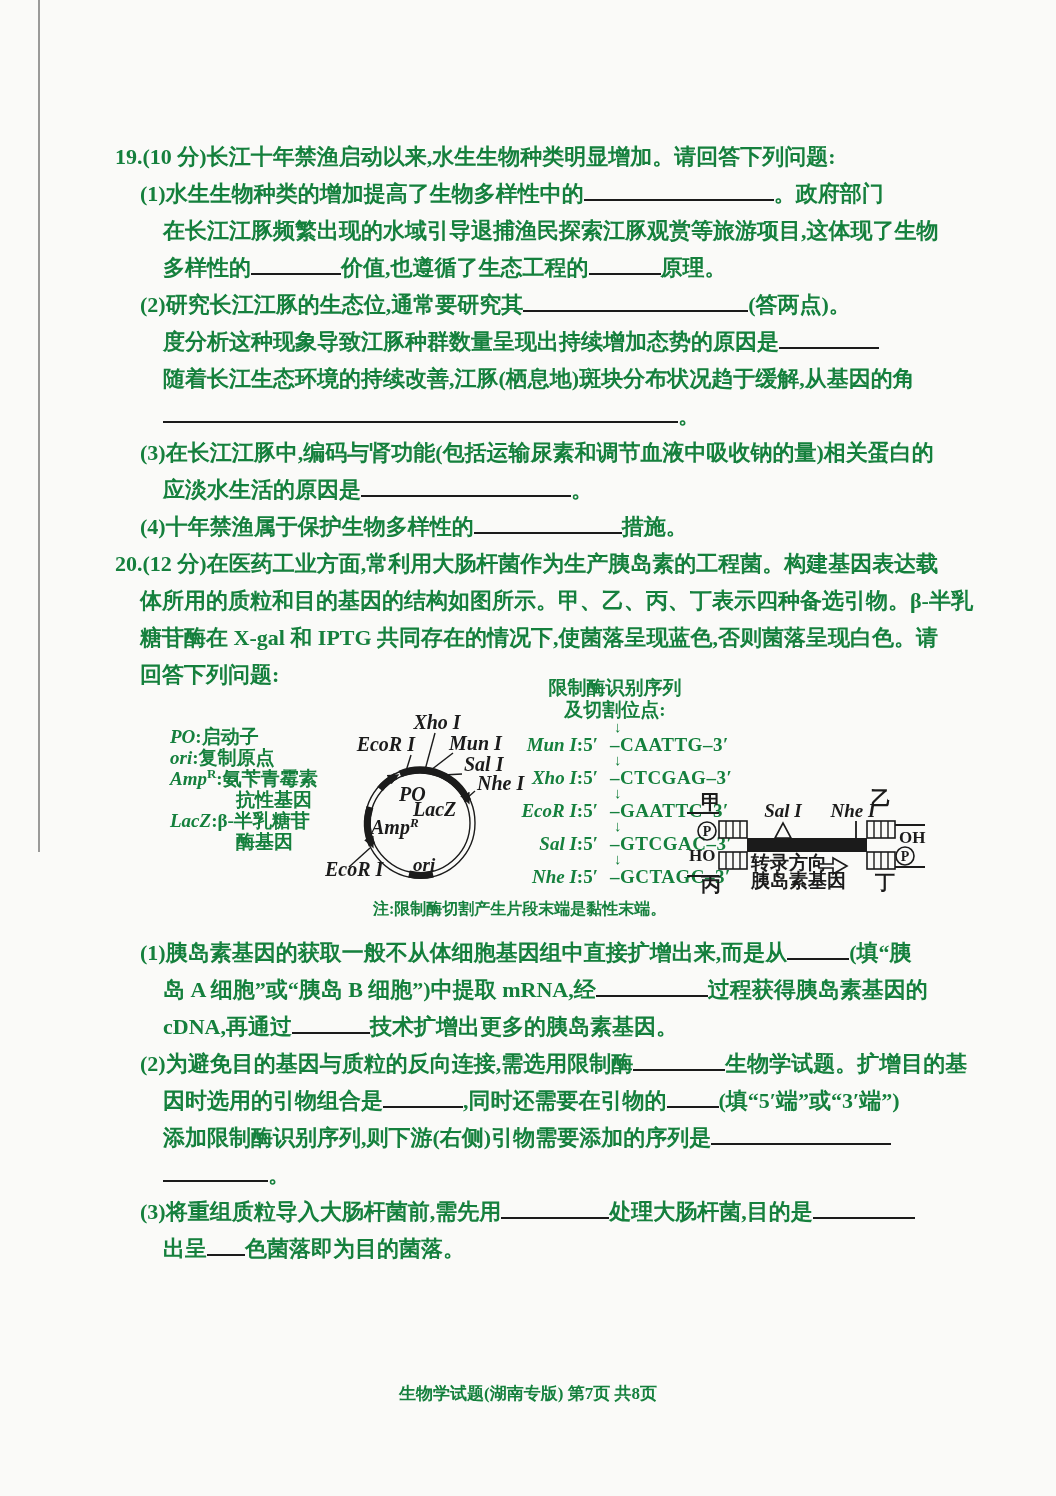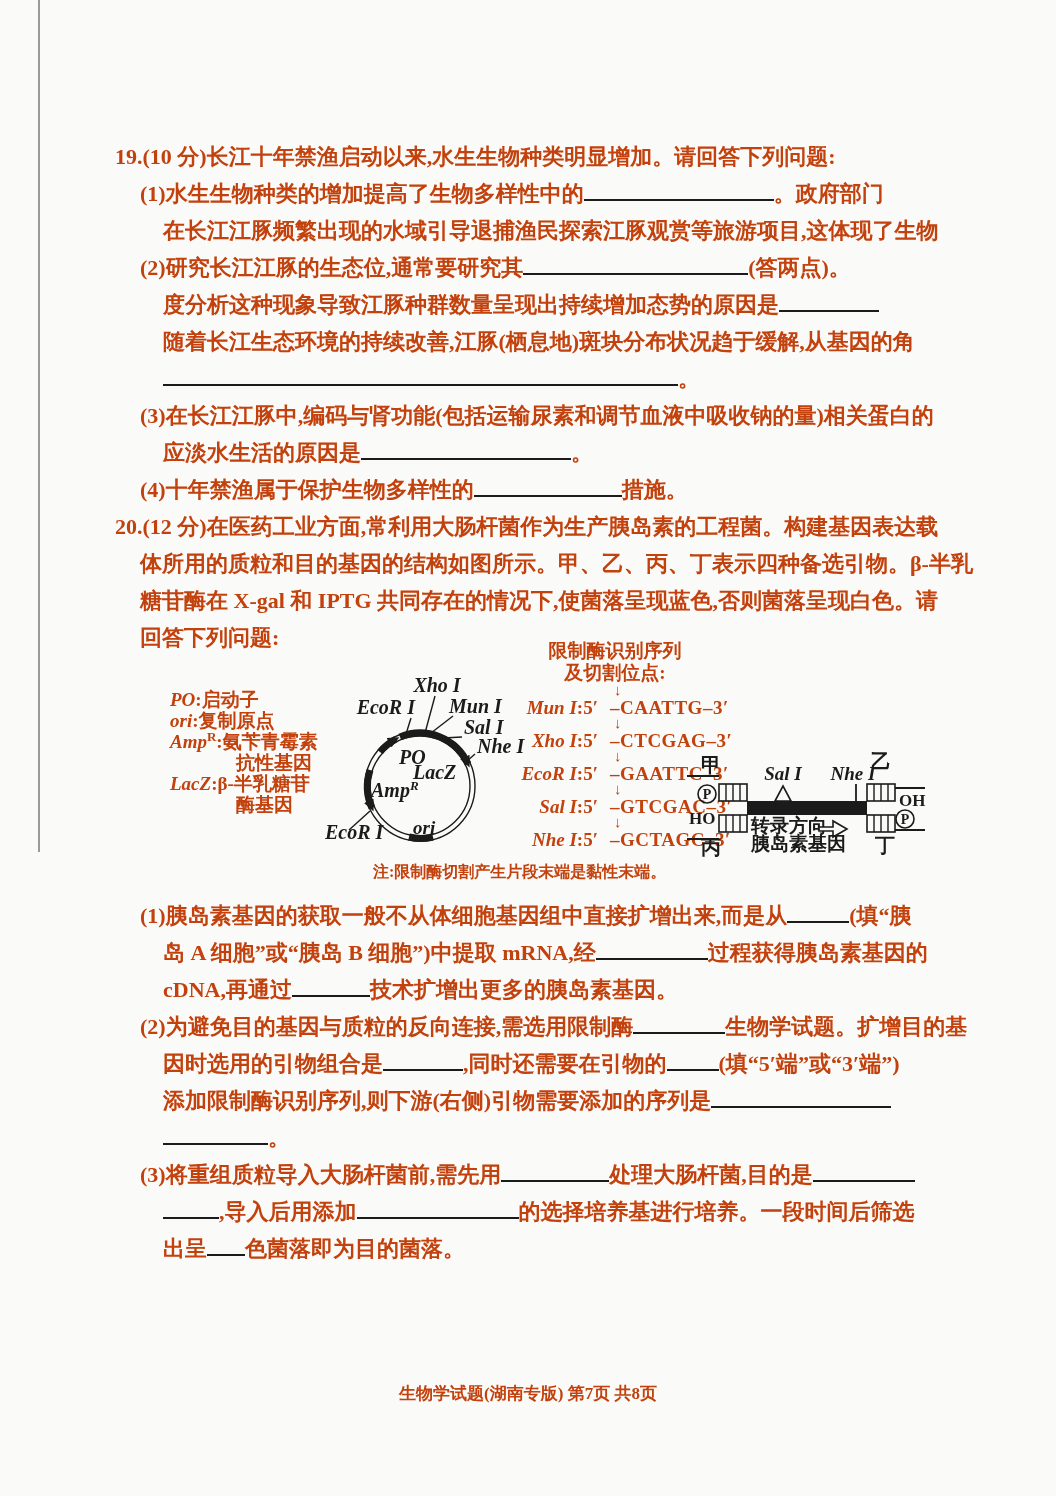--- a/index.html
+++ b/index.html
@@ -1,17 +1,17 @@
 <!DOCTYPE html>
 <html><head>
 <meta charset="utf-8">
 <style>
   html,body{margin:0;padding:0;background:#d8d8d8;}
   .page{position:relative;width:1056px;height:1496px;background:#fafaf8;overflow:hidden;
-        font-family:"Liberation Serif","DejaVu Serif",serif;color:#c2410c;font-weight:600;}
+        font-family:"Liberation Serif","DejaVu Serif",serif;color:#15803d;font-weight:600;}
   .scanline{position:absolute;left:38px;top:0;width:2px;height:852px;background:#3a3a3a;opacity:.5;}
   .content{position:absolute;left:115px;top:138px;width:832px;}
   .line{font-size:22px;line-height:37px;white-space:nowrap;}
   .l1{padding-left:25px;}
   .l2{padding-left:48px;}
   .blank{display:inline-block;height:1em;border-bottom:2px solid #1b1b1b;}
   .it{font-style:italic;}
   .sup{font-size:13px;vertical-align:super;line-height:0;}
   .figure{position:relative;height:263px;margin-top:-22px;font-weight:600;}
   .legend{position:absolute;left:55px;top:55px;font-size:19px;line-height:21px;}
@@ -38,20 +38,21 @@
 <body>
 
 <div class="page">
   <div class="scanline"></div>
 
   <div class="content">
     <div>
         <div class="line l0"><span class="">19.(10 分)长江十年禁渔启动以来,水生生物种类明显增加。请回答下列问题:</span></div>
         <div class="line l1"><span class="">(1)水生生物种类的增加提高了生物多样性中的</span><span class="blank" style="width: 190px;"></span><span class="">。政府部门</span></div>
         <div class="line l2"><span class="">在长江江豚频繁出现的水域引导退捕渔民探索江豚观赏等旅游项目,这体现了生物</span></div>
+        <div class="line l2"><span class="">多样性的</span><span class="blank" style="width: 90px;"></span><span class="">价值,也遵循了生态工程的</span><span class="blank" style="width: 72px;"></span><span class="">原理。</span></div>
         <div class="line l1"><span class="">(2)研究长江江豚的生态位,通常要研究其</span><span class="blank" style="width: 225px;"></span><span class="">(答两点)。</span></div>
         <div class="line l2"><span class="">度分析这种现象导致江豚种群数量呈现出持续增加态势的原因是</span><span class="blank" style="width: 100px;"></span></div>
         <div class="line l2"><span class="">随着长江生态环境的持续改善,江豚(栖息地)斑块分布状况趋于缓解,从基因的角</span></div>
         <div class="line l2"><span class="blank" style="width: 515px;"></span><span class="">。</span></div>
         <div class="line l1"><span class="">(3)在长江江豚中,编码与肾功能(包括运输尿素和调节血液中吸收钠的量)相关蛋白的</span></div>
         <div class="line l2"><span class="">应淡水生活的原因是</span><span class="blank" style="width: 210px;"></span><span class="">。</span></div>
         <div class="line l1"><span class="">(4)十年禁渔属于保护生物多样性的</span><span class="blank" style="width: 148px;"></span><span class="">措施。</span></div>
         <div class="line l0"><span class="">20.(12 分)在医药工业方面,常利用大肠杆菌作为生产胰岛素的工程菌。构建基因表达载</span></div>
         <div class="line l1"><span class="">体所用的质粒和目的基因的结构如图所示。甲、乙、丙、丁表示四种备选引物。β-半乳</span></div>
         <div class="line l1"><span class="">糖苷酶在 X-gal 和 IPTG 共同存在的情况下,使菌落呈现蓝色,否则菌落呈现白色。请</span></div>
@@ -181,19 +182,18 @@
 
     <div>
         <div class="line l1"><span class="">(1)胰岛素基因的获取一般不从体细胞基因组中直接扩增出来,而是从</span><span class="blank" style="width: 62px;"></span><span class="">(填“胰</span></div>
         <div class="line l2"><span class="">岛 A 细胞”或“胰岛 B 细胞”)中提取 mRNA,经</span><span class="blank" style="width: 112px;"></span><span class="">过程获得胰岛素基因的</span></div>
         <div class="line l2"><span class="">cDNA,再通过</span><span class="blank" style="width: 78px;"></span><span class="">技术扩增出更多的胰岛素基因。</span></div>
         <div class="line l1"><span class="">(2)为避免目的基因与质粒的反向连接,需选用限制酶</span><span class="blank" style="width: 92px;"></span><span class="">生物学试题。扩增目的基</span></div>
         <div class="line l2"><span class="">因时选用的引物组合是</span><span class="blank" style="width: 80px;"></span><span class="">,同时还需要在引物的</span><span class="blank" style="width: 52px;"></span><span class="">(填“5′端”或“3′端”)</span></div>
         <div class="line l2"><span class="">添加限制酶识别序列,则下游(右侧)引物需要添加的序列是</span><span class="blank" style="width: 180px;"></span></div>
         <div class="line l2"><span class="blank" style="width: 105px;"></span><span class="">。</span></div>
         <div class="line l1"><span class="">(3)将重组质粒导入大肠杆菌前,需先用</span><span class="blank" style="width: 108px;"></span><span class="">处理大肠杆菌,目的是</span><span class="blank" style="width: 102px;"></span></div>
-        <div class="line l2"><span class="blank" style="width: 56px;"></span><span class="">,导入后用添加</span><span class="blank" style="width: 162px;"></span><span class="">的选择培养基进行培养。一段时间后筛选</span></div>
         <div class="line l2"><span class="">出呈</span><span class="blank" style="width: 38px;"></span><span class="">色菌落即为目的菌落。</span></div>
       </div>
   </div>
 
   <div class="footer">生物学试题(湖南专版)  第7页  共8页</div>
 </div>
 
 </body></html>

